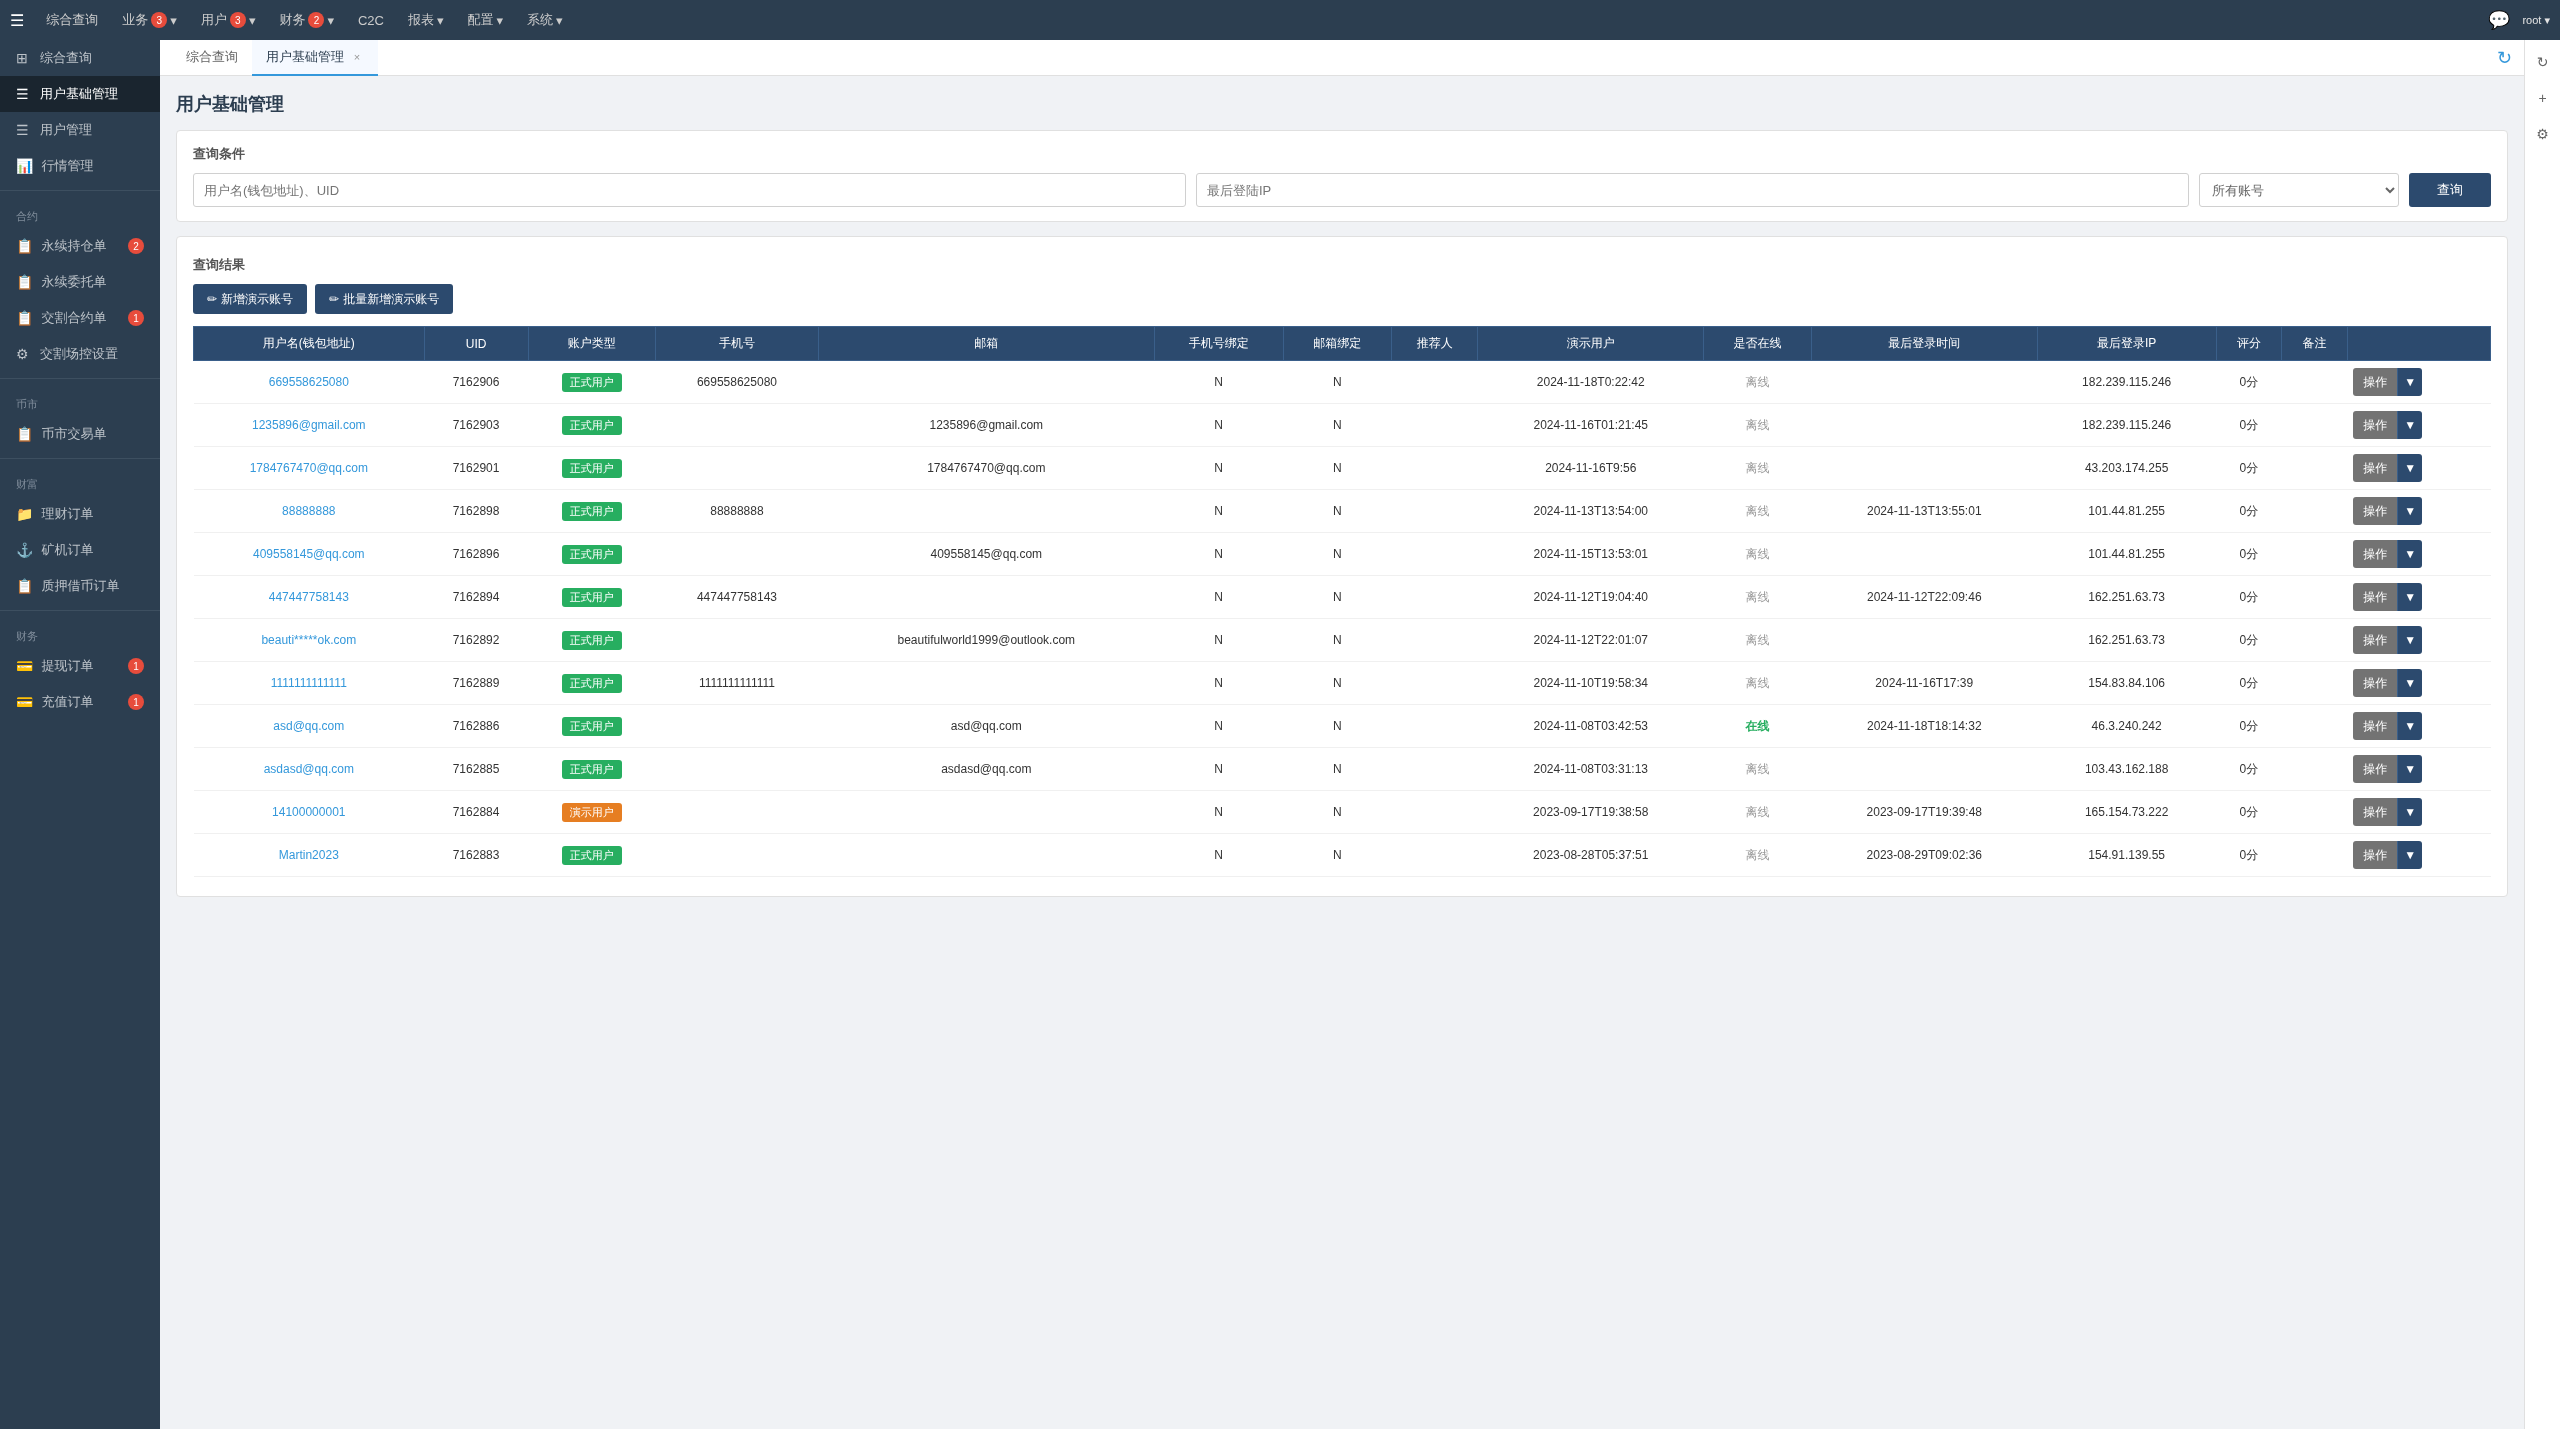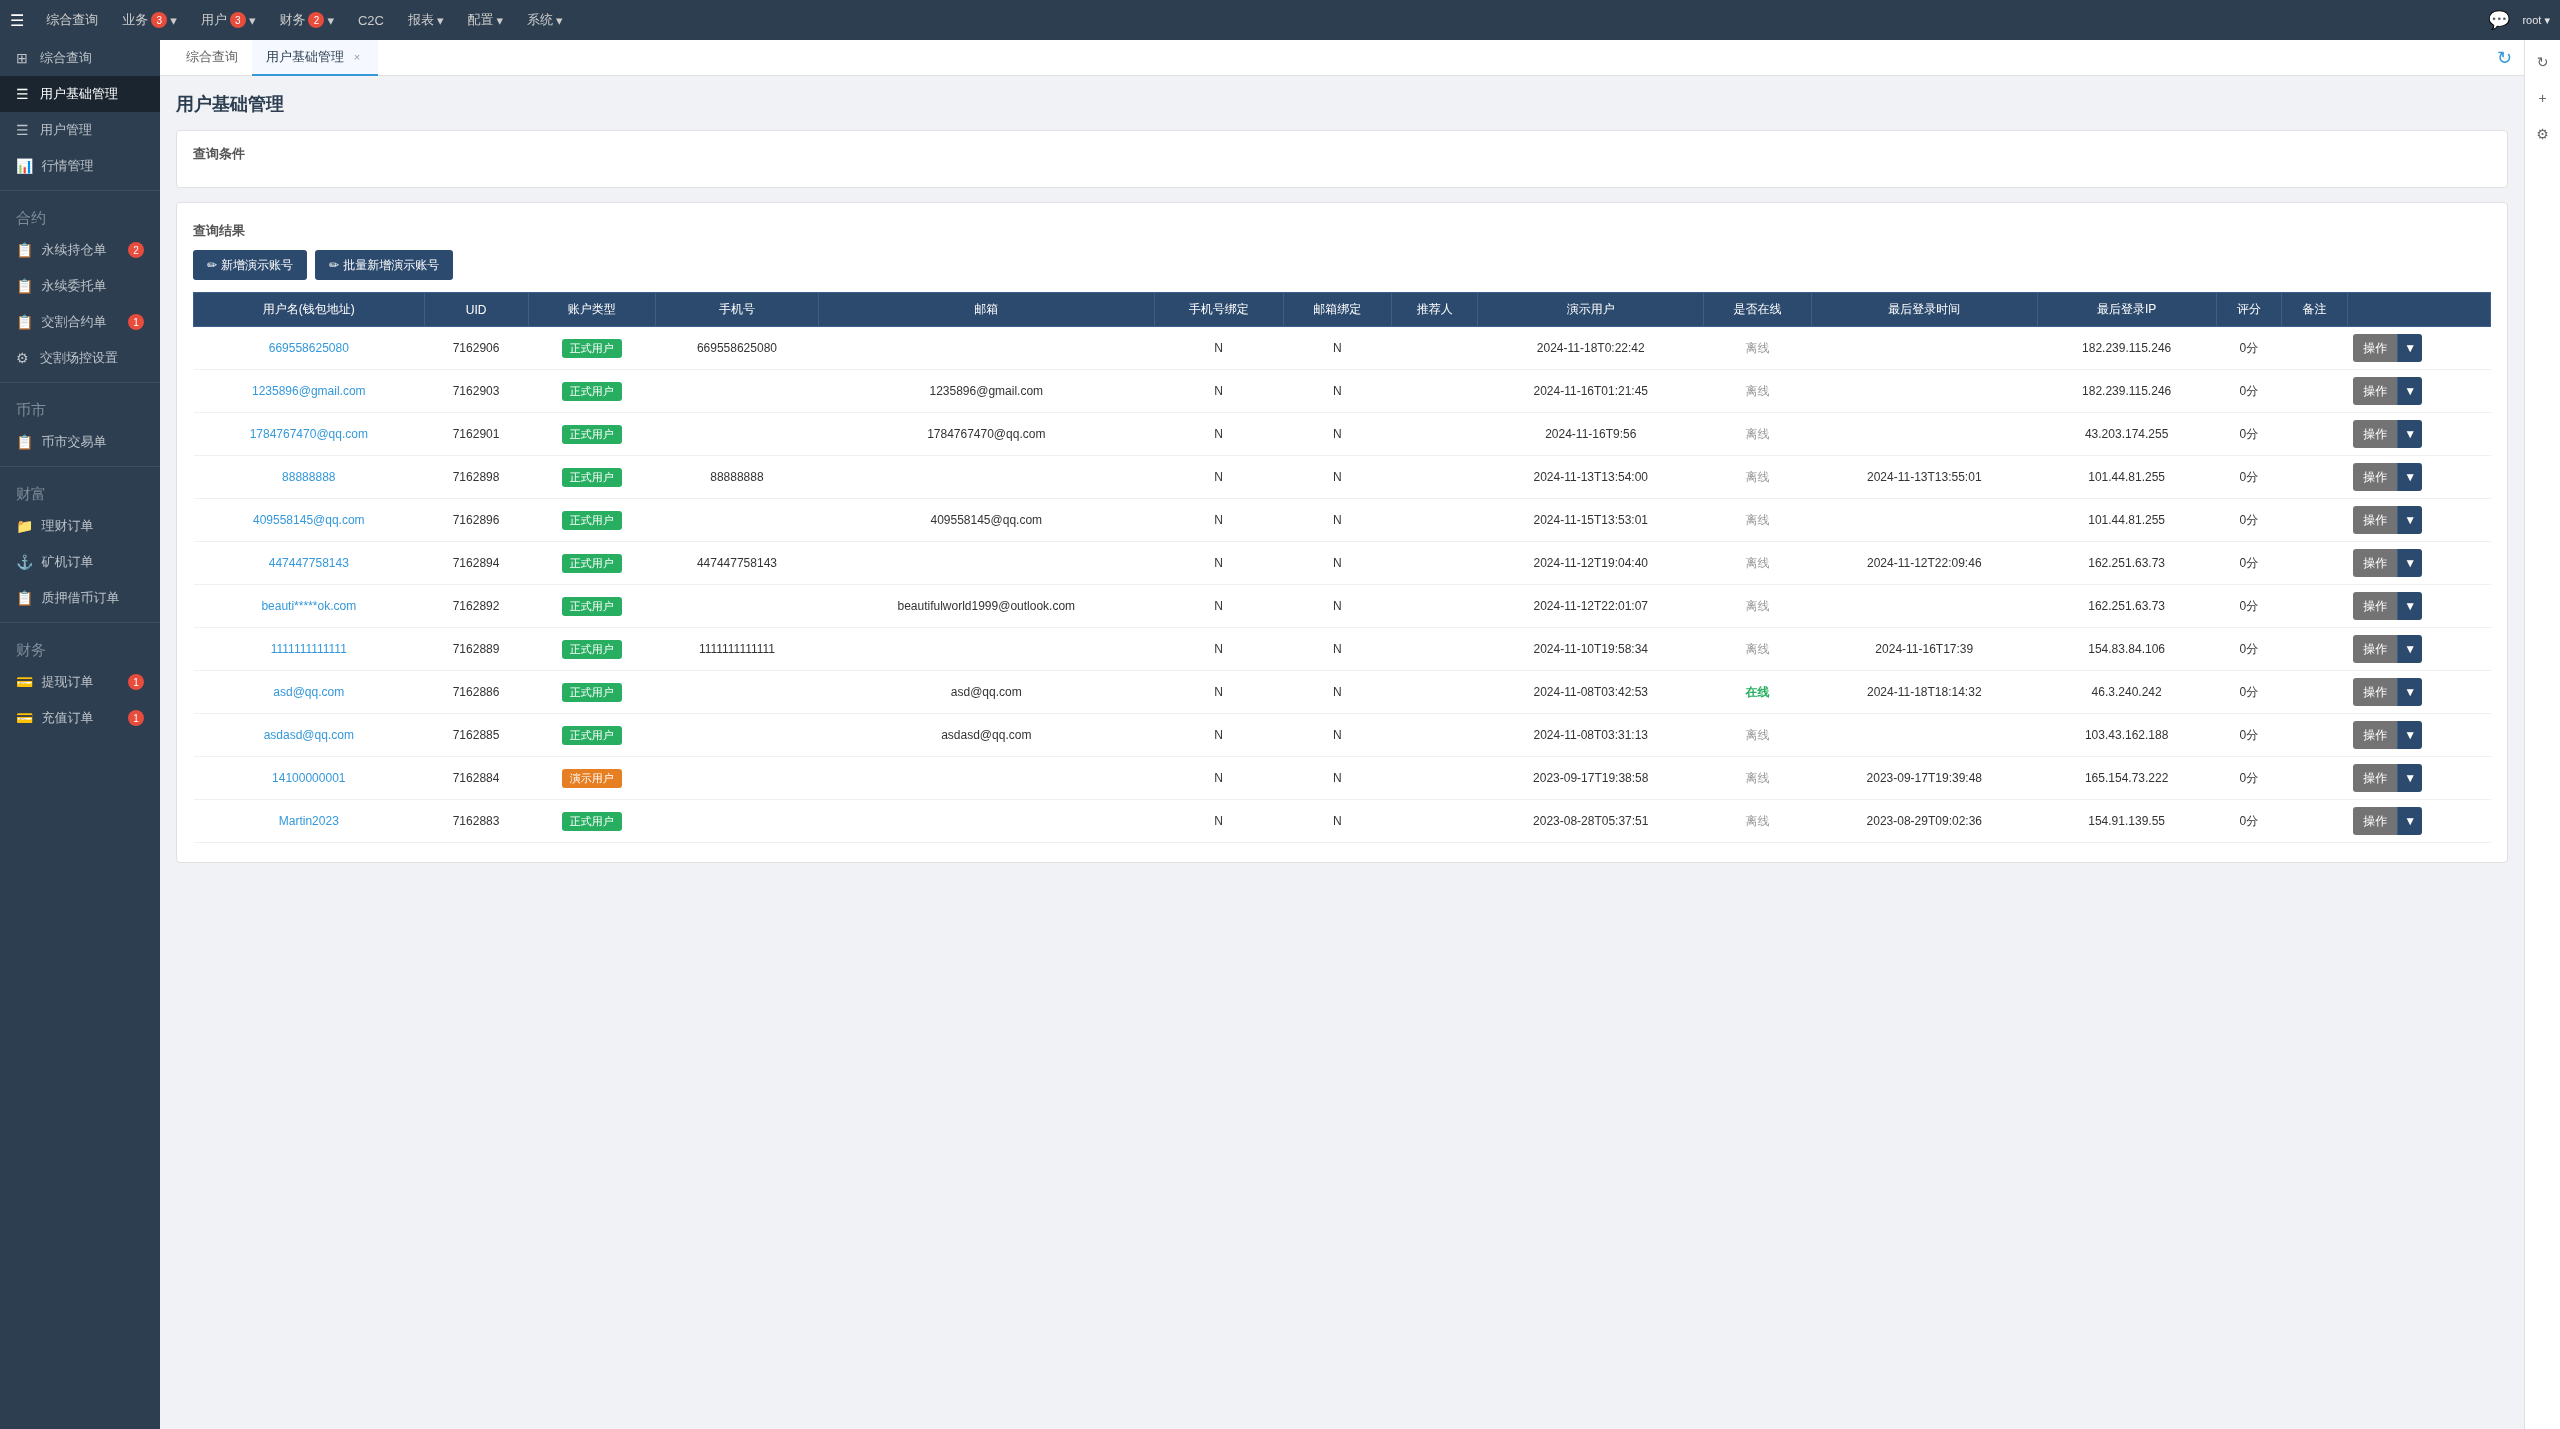--- a/index.html
+++ b/index.html
@@ -44,21 +44,21 @@
     .sidebar {
       position: fixed;
       top: 40px; left: 0; bottom: 0;
       width: 160px;
       background: #2c3e50;
       overflow-y: auto;
       z-index: 99;
     }
     .sidebar-section-label {
       color: #7f8c9a;
-      font-size: 15px;
+      font-size: 11px;
       padding: 12px 16px 4px;
       text-transform: uppercase;
     }
     .sidebar-item {
       display: flex; align-items: center; gap: 8px;
       padding: 9px 16px;
       color: #bdc3c9;
       cursor: pointer;
       font-size: 13px;
       position: relative;
@@ -423,20 +423,30 @@
       <span class="tab-close">×</span>
     </div>
     <button class="btn-refresh" style="margin-left: auto;">↻</button>
   </div>
 
   <div class="page-content">
     <div class="page-title">用户基础管理</div>
 
     <div class="query-section">
       <div class="query-section-title">查询条件</div>
+      <div class="query-row">
+        <input class="query-input" type="text" placeholder="用户名(钱包地址)、UID" style="">
+        <input class="query-input" type="text" placeholder="最后登陆IP" style="">
+        <select class="query-select">
+          <option>所有账号</option>
+          <option>正式用户</option>
+          <option>演示用户</option>
+        </select>
+        <button class="btn-query">查询</button>
+      </div>
     </div>
 
     <div class="results-section">
       <div class="results-title">查询结果</div>
       <div class="results-actions">
         <button class="btn-action">
           <span>✏</span>
           <span>新增演示账号</span>
         </button>
         <button class="btn-action">

